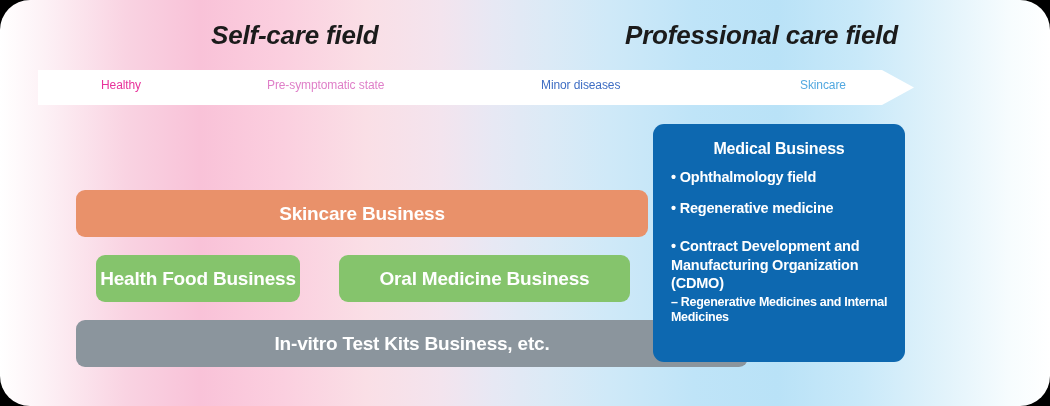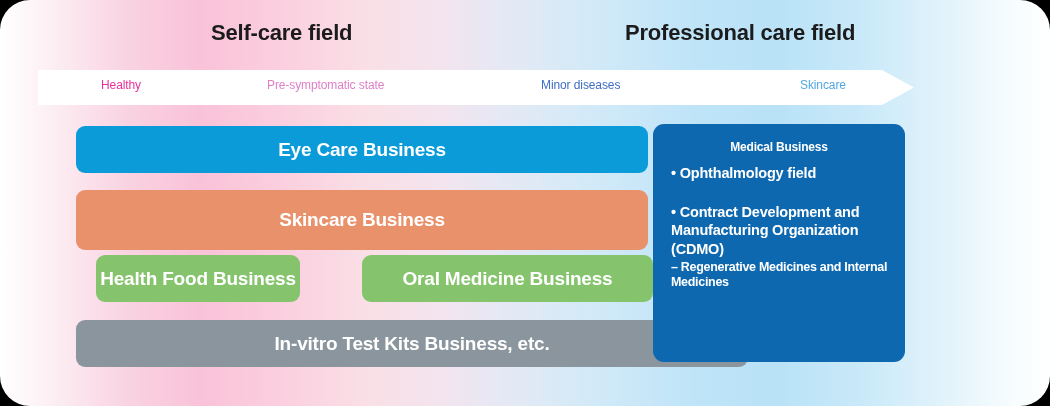--- a/index.html
+++ b/index.html
@@ -33,25 +33,26 @@
       #c9e9f9 82%,
       #e2f3fb 90%,
       #f6fcfe 96%,
       #ffffff 100%);
   }
 
   
   .field-title {
     position: absolute;
     top: 20px;
-    font-size: 22px;
+    font-size: 26px;
     font-weight: bold;
     color: #1b1b1b;
     letter-spacing: -0.2px;
     white-space: nowrap;
+    font-style: italic;
   }
   .field-title.selfcare { left: 211px; }
   .field-title.professional { left: 625px; }
 
   
   .stage-arrow {
     position: absolute;
     left: 38px;
     top: 70px;
     width: 876px;
@@ -81,41 +82,41 @@
     font-size: 19px;
     font-weight: bold;
     display: flex;
     align-items: center;
     justify-content: center;
     letter-spacing: -0.2px;
     box-sizing: border-box;
   }
 
   .bar-eyecare   { left: 76px; top: 126px; width: 572px; height: 47px; background: #0a9bd8; }
-  .bar-skincare  { left: 76px; top: 190px; width: 572px; height: 60px; background: #e9916a; }
+  .bar-skincare  { left: 76px; top: 190px; width: 572px; height: 47px; background: #e9916a; }
   .bar-healthfood{ left: 96px; top: 255px; width: 204px; height: 47px; background: #85c46c; }
-  .bar-oralmed   { left: 362px; top: 255px; width: 291px; height: 47px; background: #85c46c; }
+  .bar-oralmed   { left: 339px; top: 255px; width: 291px; height: 47px; background: #85c46c; }
   .bar-invitro   { left: 76px; top: 320px; width: 672px; height: 47px; background: #8b959d; }
 
   
   .medical-panel {
     position: absolute;
     left: 653px;
     top: 124px;
     width: 252px;
     height: 238px;
     background: #0d68b0;
     border-radius: 11px;
     box-sizing: border-box;
     padding: 16px 14px 10px 14px;
     color: #ffffff;
   }
   .medical-title {
     text-align: center;
-    font-size: 12px;
+    font-size: 16px;
     font-weight: bold;
     letter-spacing: -0.2px;
     margin-bottom: 10px;
   }
   .medical-item {
     font-size: 14.5px;
     font-weight: bold;
     line-height: 1.28;
     letter-spacing: -0.2px;
     margin-bottom: 12px;
@@ -138,26 +139,26 @@
   <div class="field-title selfcare">Self-care field</div>
   <div class="field-title professional">Professional care field</div>
 
   <div class="stage-arrow"></div>
 
   <div class="stage-label s0" id="stage-0" style="color: rgb(232, 50, 155);">Healthy</div>
   <div class="stage-label s1" id="stage-1" style="color: rgb(223, 127, 200);">Pre-symptomatic state</div>
   <div class="stage-label s2" id="stage-2" style="color: rgb(63, 110, 196);">Minor diseases</div>
   <div class="stage-label s3" id="stage-3" style="color: rgb(82, 168, 224);">Skincare</div>
 
-  <div class="bar bar-eyecare" style="background: rgb(10, 155, 216);">Eye Care Business</div>
   <div class="bar bar-skincare" style="background: rgb(233, 145, 106);">Skincare Business</div>
   <div class="bar bar-healthfood" style="background: rgb(133, 196, 108);">Health Food Business</div>
   <div class="bar bar-oralmed" style="background: rgb(133, 196, 108);">Oral Medicine Business</div>
   <div class="bar bar-invitro" style="background: rgb(139, 149, 157);">In-vitro Test Kits Business, etc.</div>
 
   <div class="medical-panel" style="background: rgb(13, 104, 176);">
     <div class="medical-title">Medical Business</div>
     <div class="medical-item">• Ophthalmology field</div>
+    <div class="medical-item">• Regenerative medicine</div>
     <div class="medical-item last">• Contract Development and Manufacturing Organization (CDMO)</div>
     <div class="medical-subnote">– Regenerative Medicines and Internal Medicines</div>
   </div>
 
 </div>
 
 </body></html>

